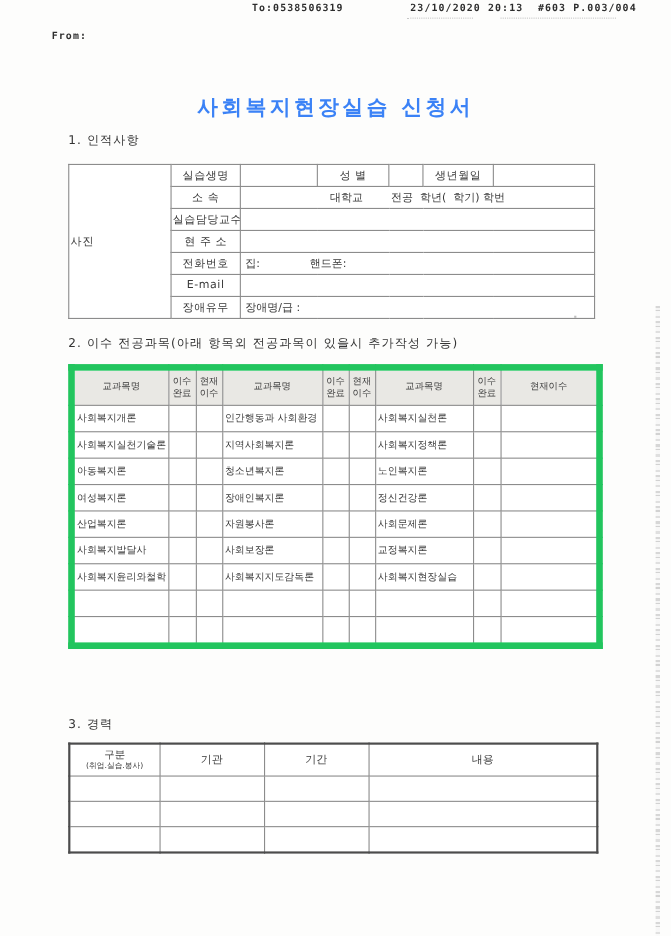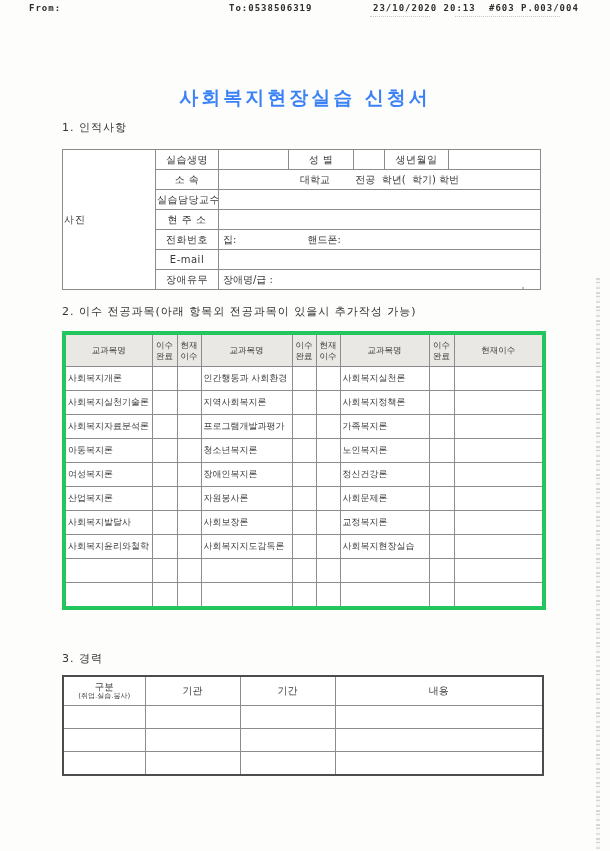--- a/index.html
+++ b/index.html
@@ -7,21 +7,21 @@
     width:610px;height:851px;position:relative;overflow:hidden;
     background:#fdfdfc;
     font-family:"DejaVu Sans","Liberation Sans",sans-serif;
     color:#3a3a3a;
   }
   
   .fax-header{position:absolute;top:3px;left:0;width:100%;height:14px;
     font-family:"DejaVu Sans Mono","Liberation Mono",monospace;
     font-weight:bold;font-size:9px;letter-spacing:1px;color:#2d2d2d;}
   .fax-header span{position:absolute;white-space:nowrap;}
-  .fx-from{left:29px;}
+  .fx-from{left:47px;margin-top:25px;}
   .fx-to{left:229px;}
   .fx-dt{left:373px;}
   .fx-pg{left:489px;}
   .fax-dots{position:absolute;height:0;border-top:1px dotted #c6c6c6;}
   .fxd1{top:16px;left:370px;width:60px;}
   .fxd2{top:16px;left:455px;width:105px;}
 
   
   .doc-title{position:absolute;top:85px;left:0;width:100%;text-align:center;
     font-size:19px;font-weight:bold;letter-spacing:3px;color:#3b82f6;}
@@ -35,24 +35,24 @@
   td,th{border:1px solid #8c8c8c;font-weight:normal;vertical-align:middle;
     overflow:hidden;white-space:nowrap;}
 
   
   .t-personal{top:149px;width:478px;border:1.5px solid #555;}
   .t-personal td{height:17px;font-size:10px;color:#383838;}
   .t-personal .lbl{text-align:center;letter-spacing:0.5px;}
   .t-personal .photo{font-size:10px;letter-spacing:1px;}
   .t-personal .val{padding-left:4px;}
   .t-personal .val-center{text-align:center;white-space:pre;}
-  .ph-mobile{display:inline-block;margin-left:68px;}
-
-  
-  .t-courses{top:331px;width:480px;border:4px solid #22c55e;}
+  .ph-mobile{display:inline-block;margin-left:42px;}
+
+  
+  .t-courses{top:331px;width:480px;border:6px solid #22c55e;}
   .t-courses th{height:29px;background:#e9e8e4;font-size:8.5px;line-height:1.2;
     text-align:center;white-space:pre-line;color:#3a3a3a;}
   .t-courses td{height:21px;font-size:9px;color:#3a3a3a;}
   .t-courses td.cname{padding-left:2px;}
 
   
   .t-career{top:675px;width:480px;border:2px solid #4c4c4c;}
   .t-career th{height:26px;text-align:center;font-size:10px;color:#3a3a3a;background:#fff;}
   .t-career th .sub{display:block;font-size:7px;letter-spacing:0;line-height:1;}
   .t-career th .main{display:block;font-size:9.5px;line-height:1.1;}
@@ -179,31 +179,20 @@
         <td class="cchk"></td>
         <td class="cchk"></td>
         <td class="cname">지역사회복지론</td>
         <td class="cchk"></td>
         <td class="cchk"></td>
         <td class="cname">사회복지정책론</td>
         <td class="cchk"></td>
         <td class="cchk"></td>
       </tr>
       <tr>
-        <td class="cname">사회복지자료분석론</td>
-        <td class="cchk"></td>
-        <td class="cchk"></td>
-        <td class="cname">프로그램개발과평가</td>
-        <td class="cchk"></td>
-        <td class="cchk"></td>
-        <td class="cname">가족복지론</td>
-        <td class="cchk"></td>
-        <td class="cchk"></td>
-      </tr>
-      <tr>
         <td class="cname">아동복지론</td>
         <td class="cchk"></td>
         <td class="cchk"></td>
         <td class="cname">청소년복지론</td>
         <td class="cchk"></td>
         <td class="cchk"></td>
         <td class="cname">노인복지론</td>
         <td class="cchk"></td>
         <td class="cchk"></td>
       </tr>

